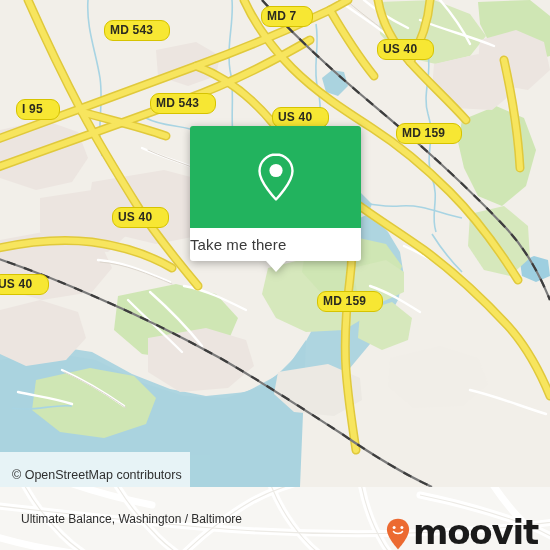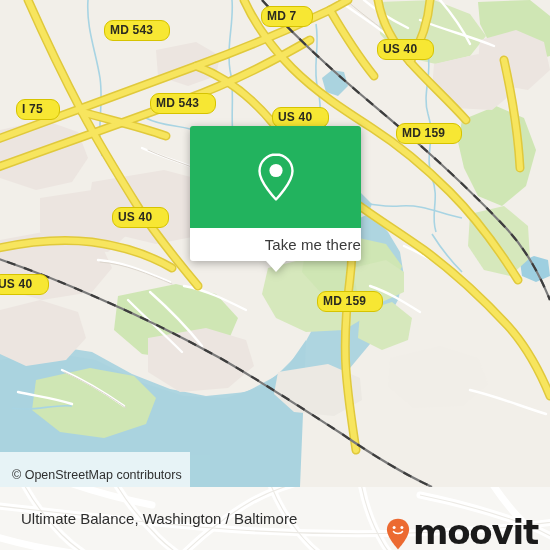--- a/index.html
+++ b/index.html
@@ -91,21 +91,21 @@
     width: 42px;
     height: 52px;
     display: block;
   }
   #callout-button {
     height: 33px;
     background: #ffffff;
     border-radius: 0 0 3px 3px;
     display: flex;
     align-items: center;
-    justify-content: flex-end;
+    justify-content: flex-start;
     cursor: pointer;
     position: relative;
   }
   #callout-button-label {
     color: #3a3a3a;
     font-family: "Liberation Sans", sans-serif;
     font-size: 15px;
     line-height: 1;
     letter-spacing: 0.1px;
   }
@@ -139,21 +139,21 @@
   }
   #bottom-title {
     position: absolute;
     left: 21px;
     top: 0;
     height: 63px;
     display: flex;
     align-items: center;
     color: #2d2d2d;
     font-family: "Liberation Sans", sans-serif;
-    font-size: 15px;
+    font-size: 12px;
     line-height: 1;
     white-space: nowrap;
   }
   #brand-logo {
     position: absolute;
     right: 12px;
     top: 0;
     height: 63px;
     display: flex;
     align-items: flex-end;
@@ -329,21 +329,21 @@
                  C444,166 476,196 506,228 C528,252 540,276 550,300"></path>
         <path d="M-10,256 C26,268 62,282 98,298 C140,316 180,336 220,358
                  C262,382 302,408 342,434 C374,456 404,474 432,487"></path>
       </g>
     </svg>
 
     <div id="shield-layer">
         <div class="shield" style="left: 104px; top: 20px;">MD 543</div>
         <div class="shield" style="left: 261px; top: 6px;">MD 7</div>
         <div class="shield" style="left: 377px; top: 39px;">US 40</div>
-        <div class="shield" style="left: 16px; top: 99px;">I 75</div>
+        <div class="shield" style="left: 16px; top: 99px;">I 95</div>
         <div class="shield" style="left: 150px; top: 93px;">MD 543</div>
         <div class="shield" style="left: 272px; top: 107px;">US 40</div>
         <div class="shield" style="left: 396px; top: 123px;">MD 159</div>
         <div class="shield" style="left: 112px; top: 207px;">US 40</div>
         <div class="shield" style="left: -8px; top: 274px;">US 40</div>
         <div class="shield" style="left: 317px; top: 291px;">MD 159</div>
       </div>
 
     <div id="osm-attrib">© OpenStreetMap contributors</div>
 

